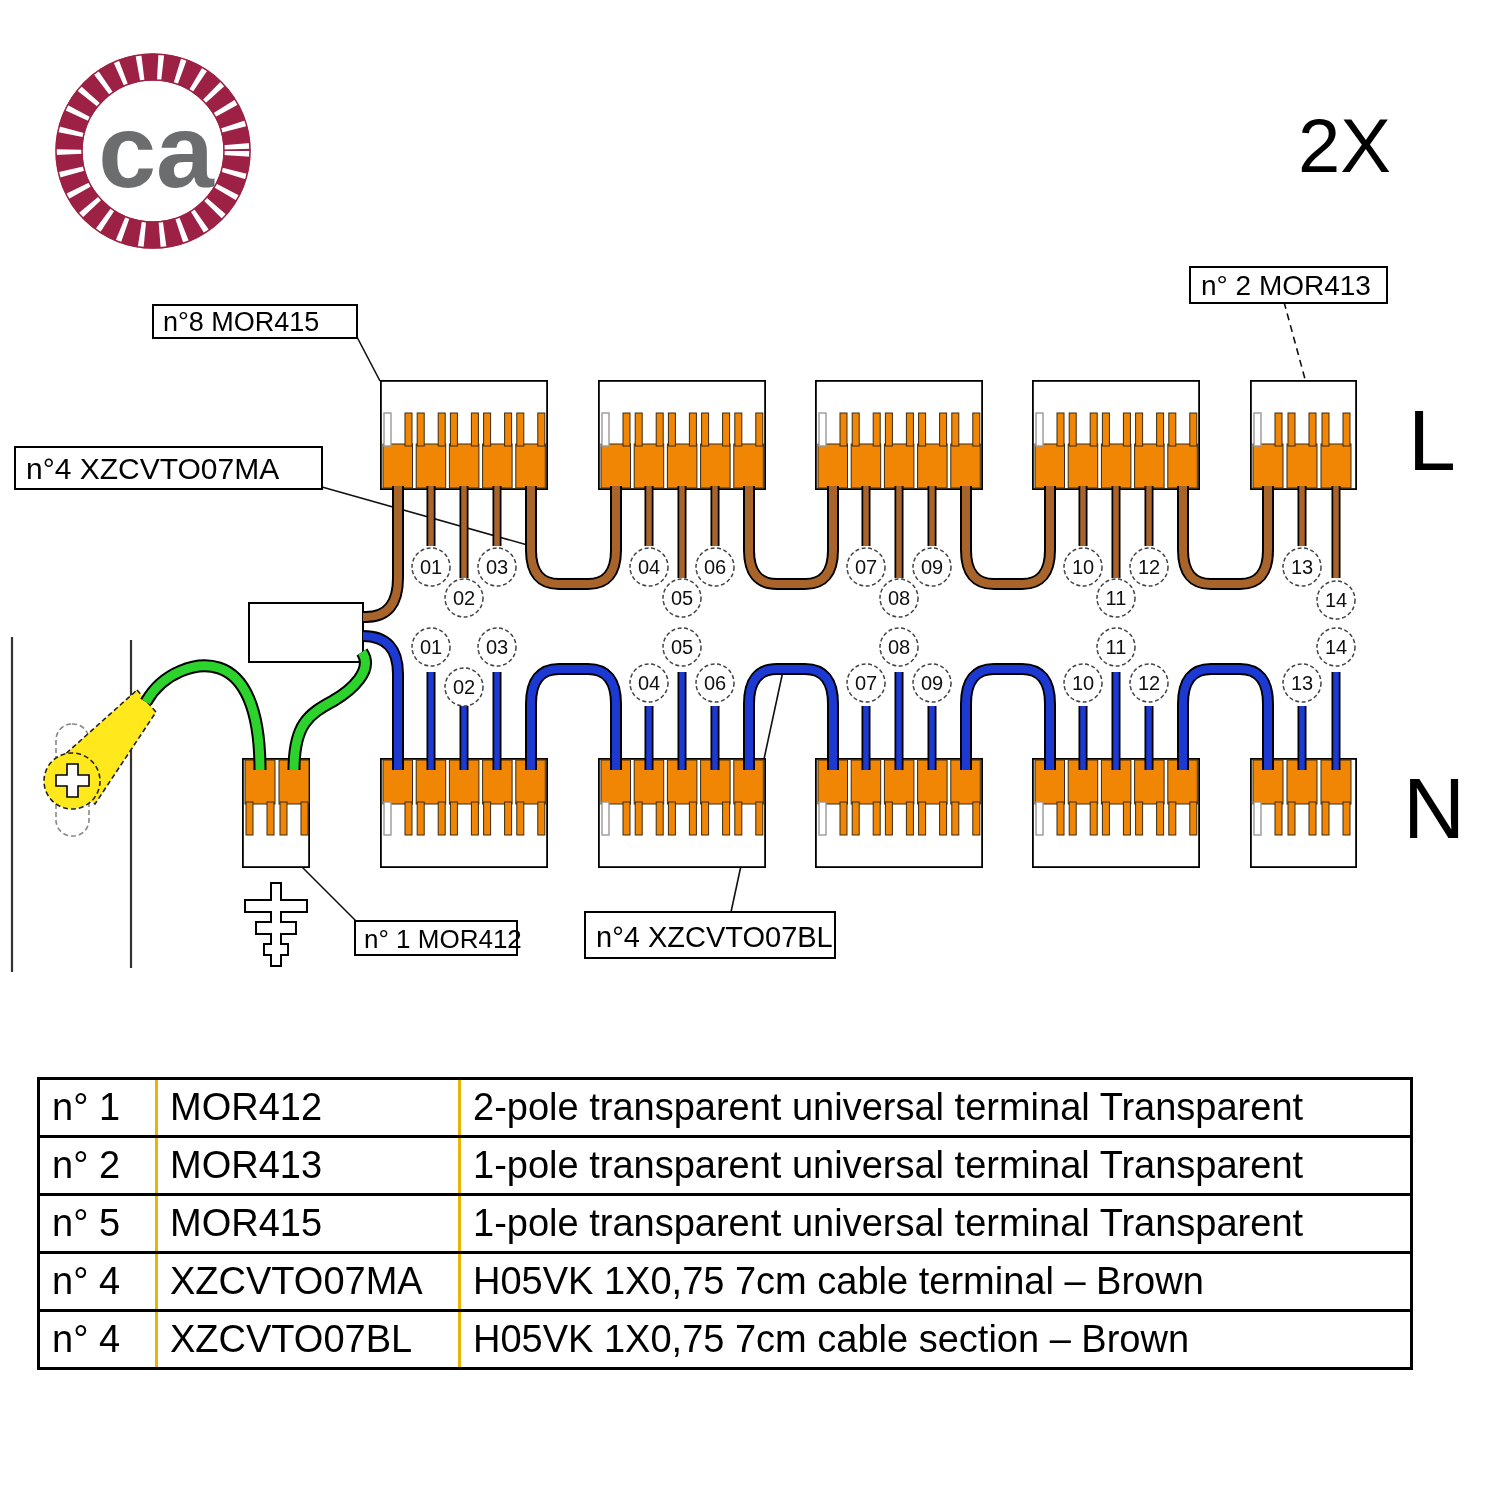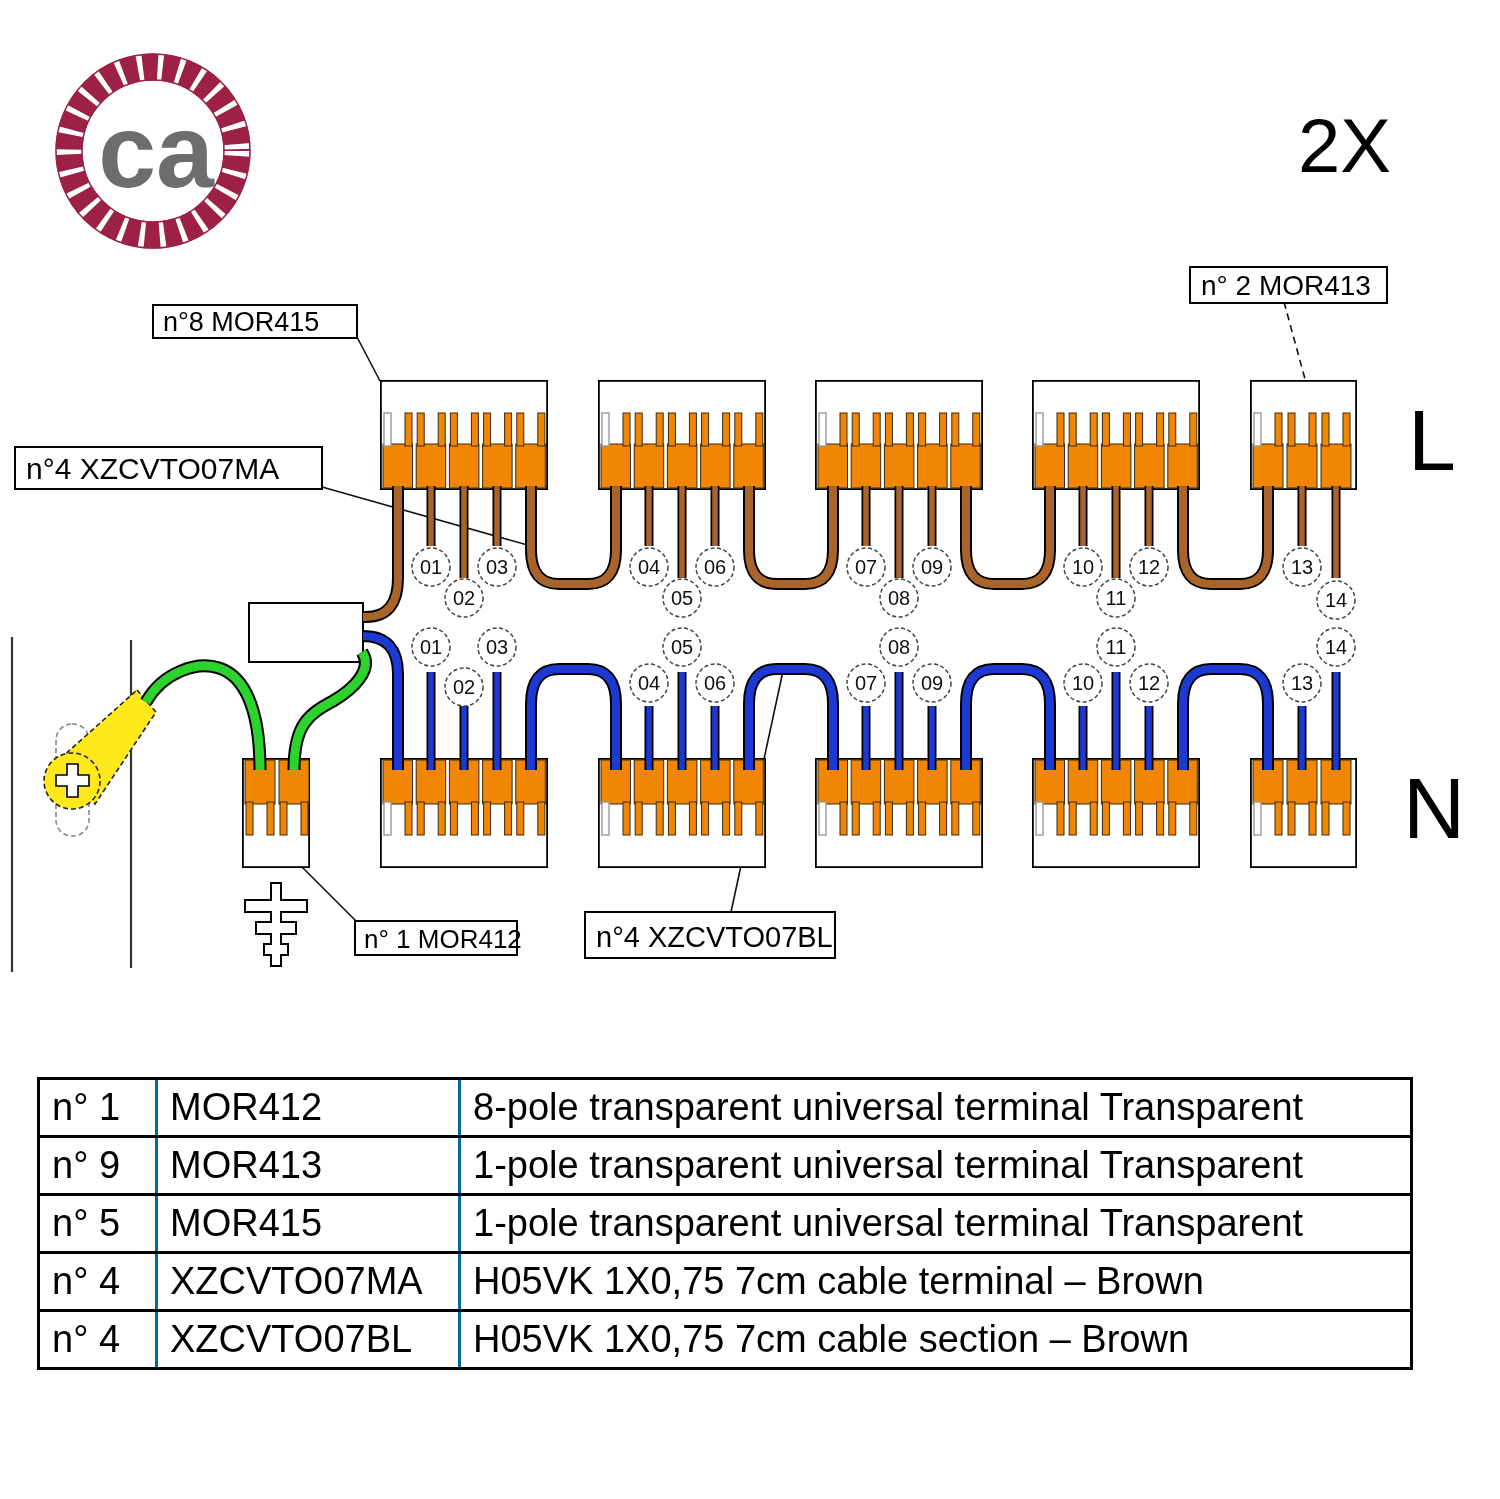--- a/index.html
+++ b/index.html
@@ -32,21 +32,21 @@
   .bigletter{fill:#000;font-size:86px;}
   .qty-note{fill:#000;font-size:76px;}
 
   
   .parts-table{position:absolute;left:37px;top:1077px;width:1370px;
                border:3px solid #000;background:#fff;}
   .t-row{display:grid;grid-template-columns:118px 303px 1fr;border-bottom:3px solid #000;}
   .t-row:last-child{border-bottom:none;}
   .t-cell{height:55px;display:flex;align-items:center;font-size:38px;color:#000;
           padding-left:12px;box-sizing:border-box;white-space:nowrap;overflow:hidden;}
-  .t-cell.c1,.t-cell.c2{border-right:3px solid #0369a1;}
+  .t-cell.c1,.t-cell.c2{border-right:3px solid #eab308;}
 </style>
 </head>
 <body>
 
 <svg class="diagram-svg" width="1500" height="1060" viewBox="0 0 1500 1060">
 
   <defs>
 
     <g id="b5t">
       <rect class="blockbox" x="0.9" y="0.9" width="166.2" height="108.2"></rect>
@@ -335,24 +335,24 @@
   </g>
 
   <text class="bigletter" x="1408" y="470">L</text>
   <text class="bigletter" x="1403" y="838">N</text>
 </svg>
 
 <div class="parts-table">
   <div class="t-row">
     <div class="t-cell c1">n° 1</div>
     <div class="t-cell c2">MOR412</div>
-    <div class="t-cell c3">8-pole transparent universal terminal Transparent</div>
-  </div>
-  <div class="t-row">
-    <div class="t-cell c1">n° 9</div>
+    <div class="t-cell c3">2-pole transparent universal terminal Transparent</div>
+  </div>
+  <div class="t-row">
+    <div class="t-cell c1">n° 2</div>
     <div class="t-cell c2">MOR413</div>
     <div class="t-cell c3">1-pole transparent universal terminal Transparent</div>
   </div>
   <div class="t-row">
     <div class="t-cell c1">n° 5</div>
     <div class="t-cell c2">MOR415</div>
     <div class="t-cell c3">1-pole transparent universal terminal Transparent</div>
   </div>
   <div class="t-row">
     <div class="t-cell c1">n° 4</div>

